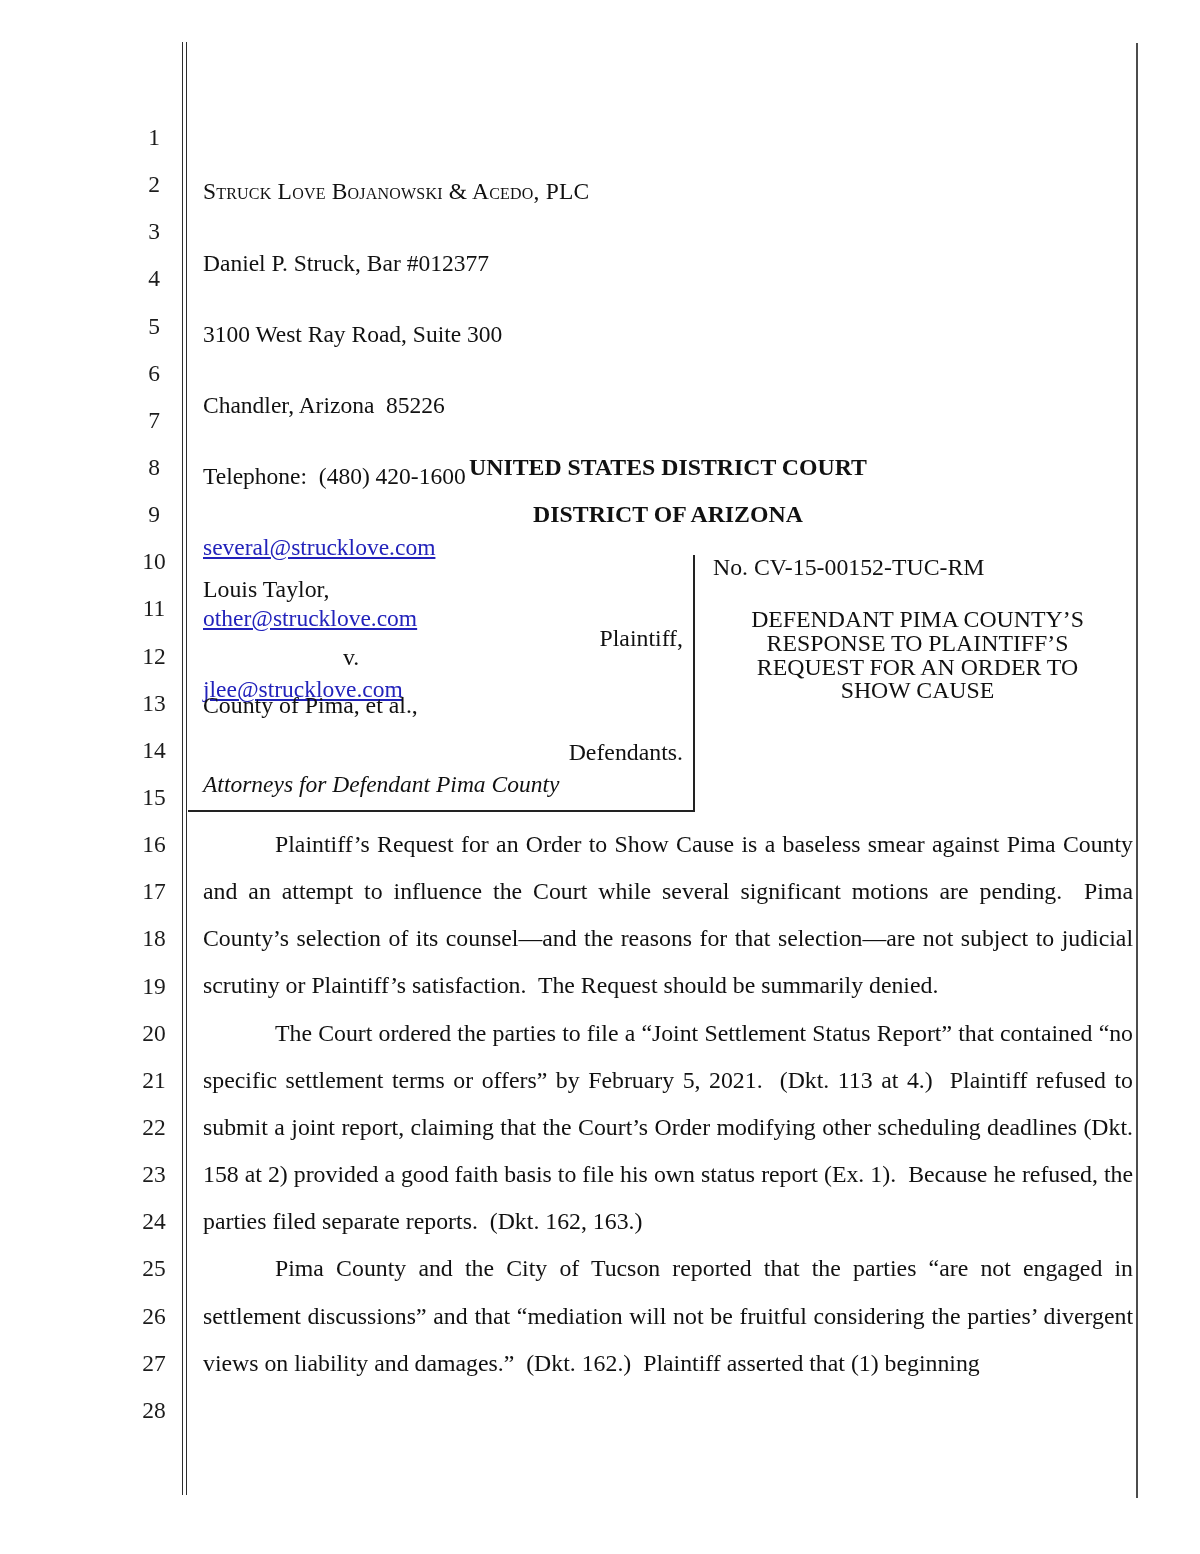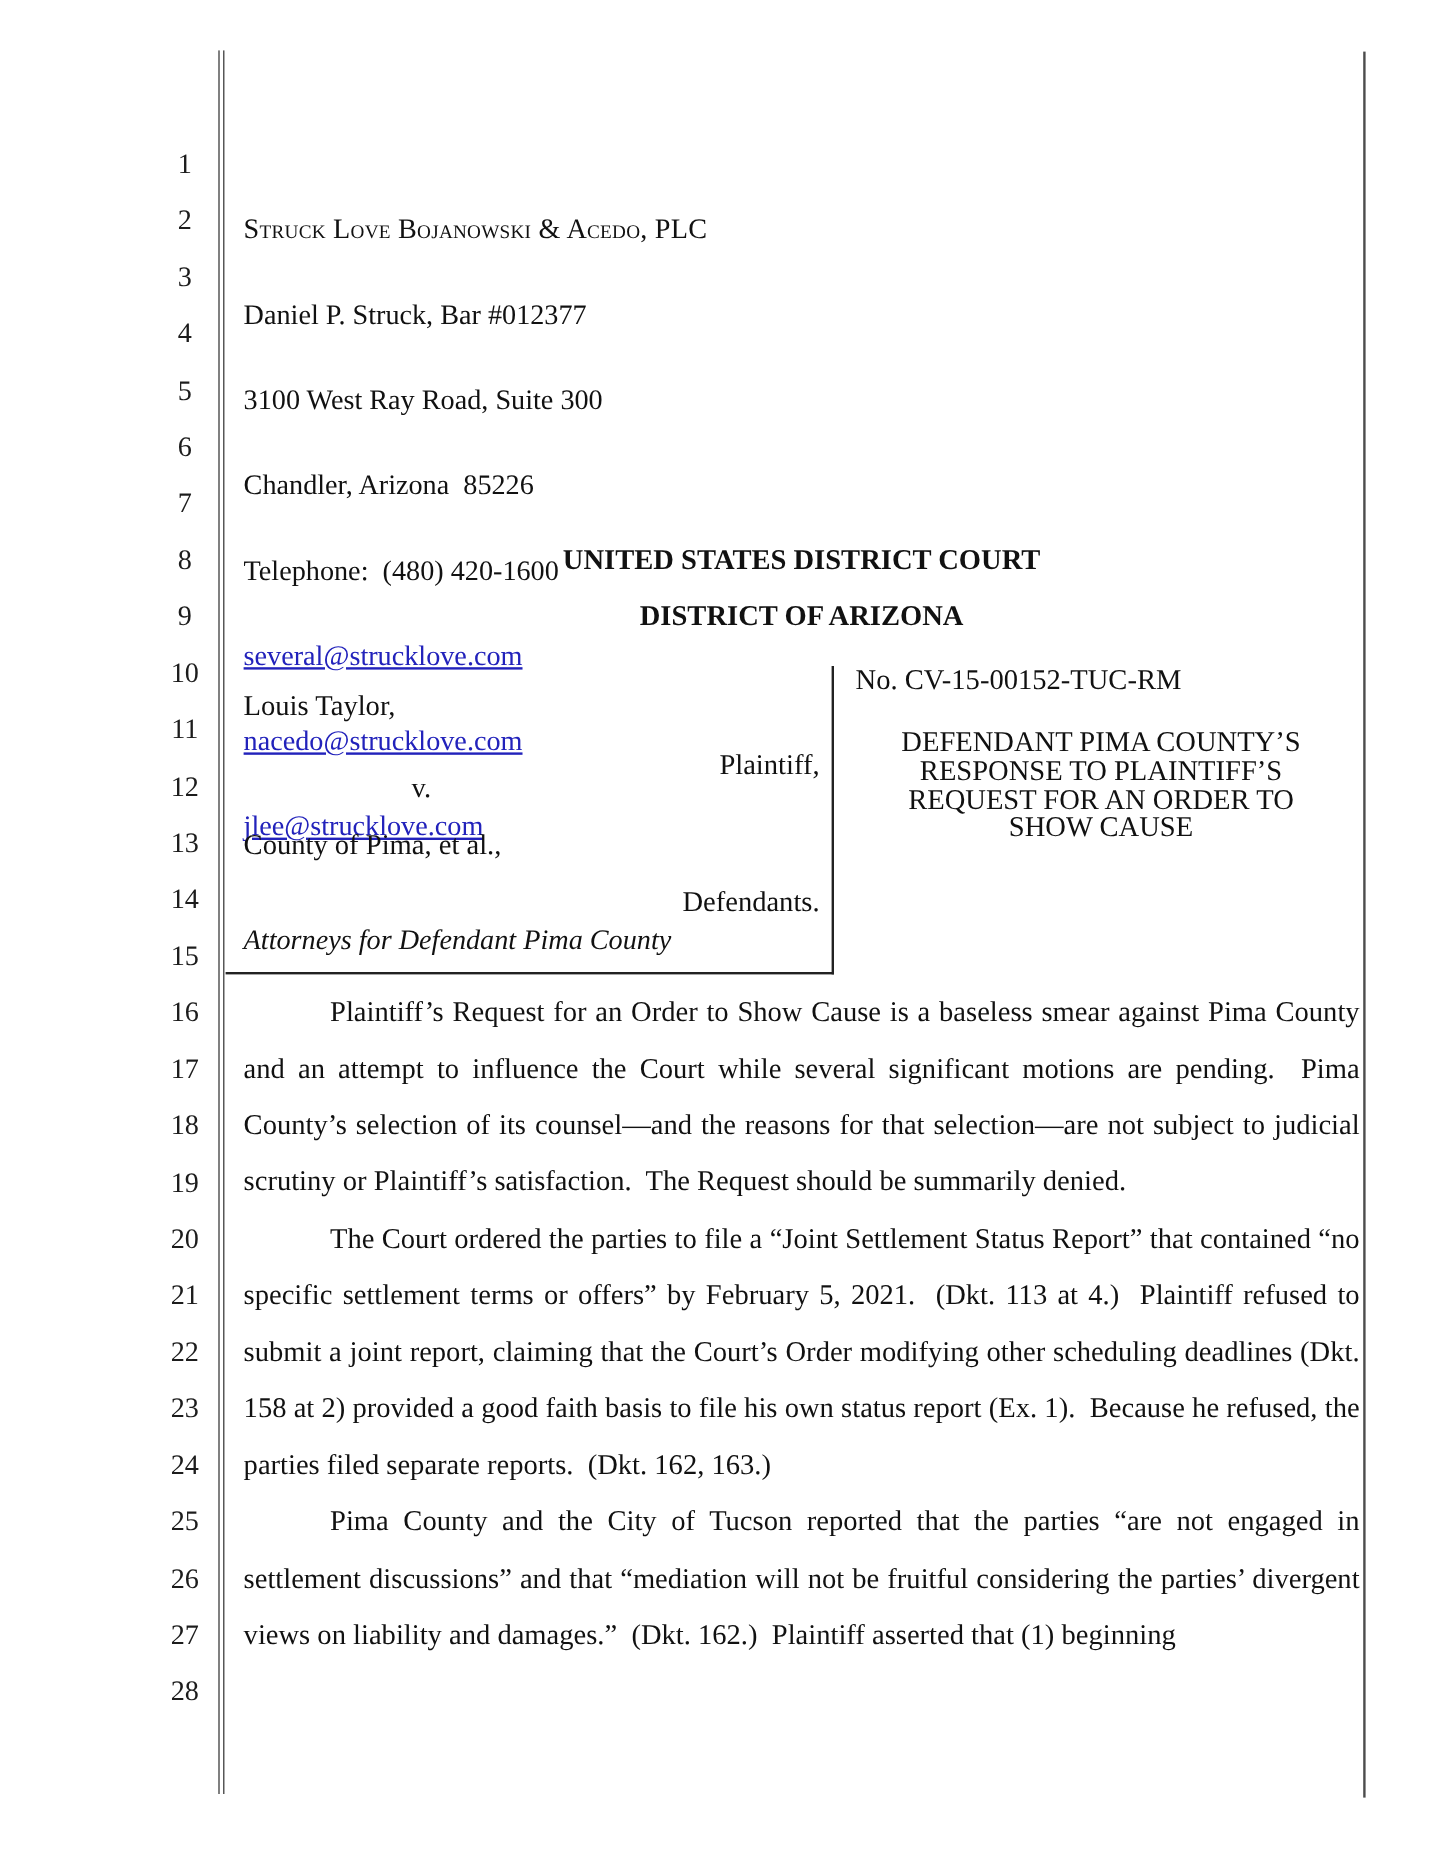--- a/index.html
+++ b/index.html
@@ -161,21 +161,21 @@
       <div class="ln">28</div>
     </div>
 
   <div class="attorney-block">
     <div class="firm-name">Struck Love Bojanowski &amp; Acedo, PLC</div>
     <div>Daniel P. Struck, Bar #012377</div>
     <div>3100 West Ray Road, Suite 300</div>
     <div>Chandler, Arizona  85226</div>
     <div>Telephone:  (480) 420-1600</div>
     <div><a href="#">several@strucklove.com</a></div>
-    <div><a href="#">nacedo@strucklove.com</a></div>
+    <div><a href="#">other@strucklove.com</a></div>
     <div><a href="#">jlee@strucklove.com</a></div>
     <div class="attorney-role">Attorneys for Defendant Pima County</div>
   </div>
 
   <div class="court-heading court-name">UNITED STATES DISTRICT COURT</div>
   <div class="court-heading court-district">DISTRICT OF ARIZONA</div>
 
   <div class="caption-left">
     <div class="row r-plaintiff-name">Louis Taylor,</div>
     <div class="row r-plaintiff-label">Plaintiff,</div>

